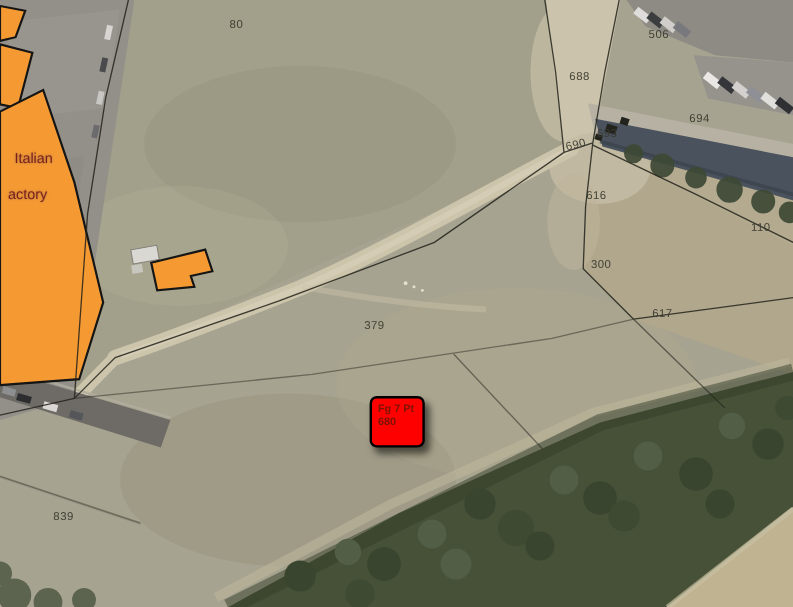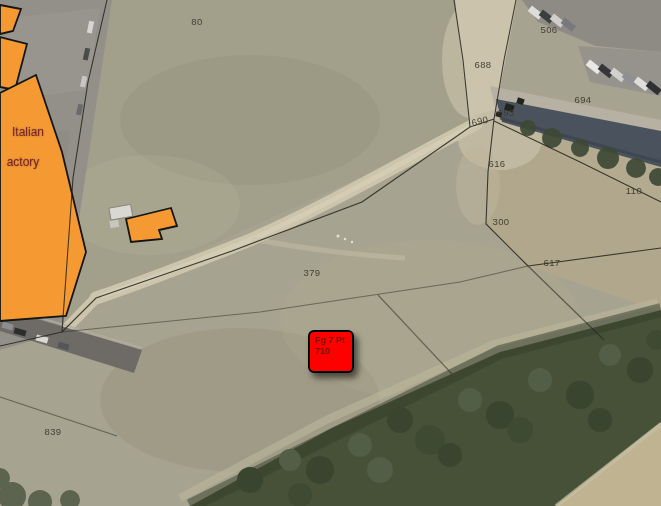--- a/index.html
+++ b/index.html
@@ -188,16 +188,16 @@
   <span class="plabel" style="left: 552px; top: 262px;">617</span>
   <span class="plabel" style="left: 634px; top: 190px;">110</span>
   <span class="plabel" style="left: 312px; top: 272px; text-align: right;">379</span>
   <span class="plabel" style="left: 53px; top: 431px;">839</span>
 
   <span class="wlabel" style="left: 28px; top: 132px;">Italian</span>
   <span class="wlabel" style="left: 23px; top: 162px;">actory</span>
 
   <div class="marker" style="left: 308px; top: 284px; width: 46px; height: 43px; margin-top: 46px;">
     <div>Fg 7 Pt</div>
-    <div>710</div>
+    <div>680</div>
   </div>
 
 </div>
 
 </body></html>

